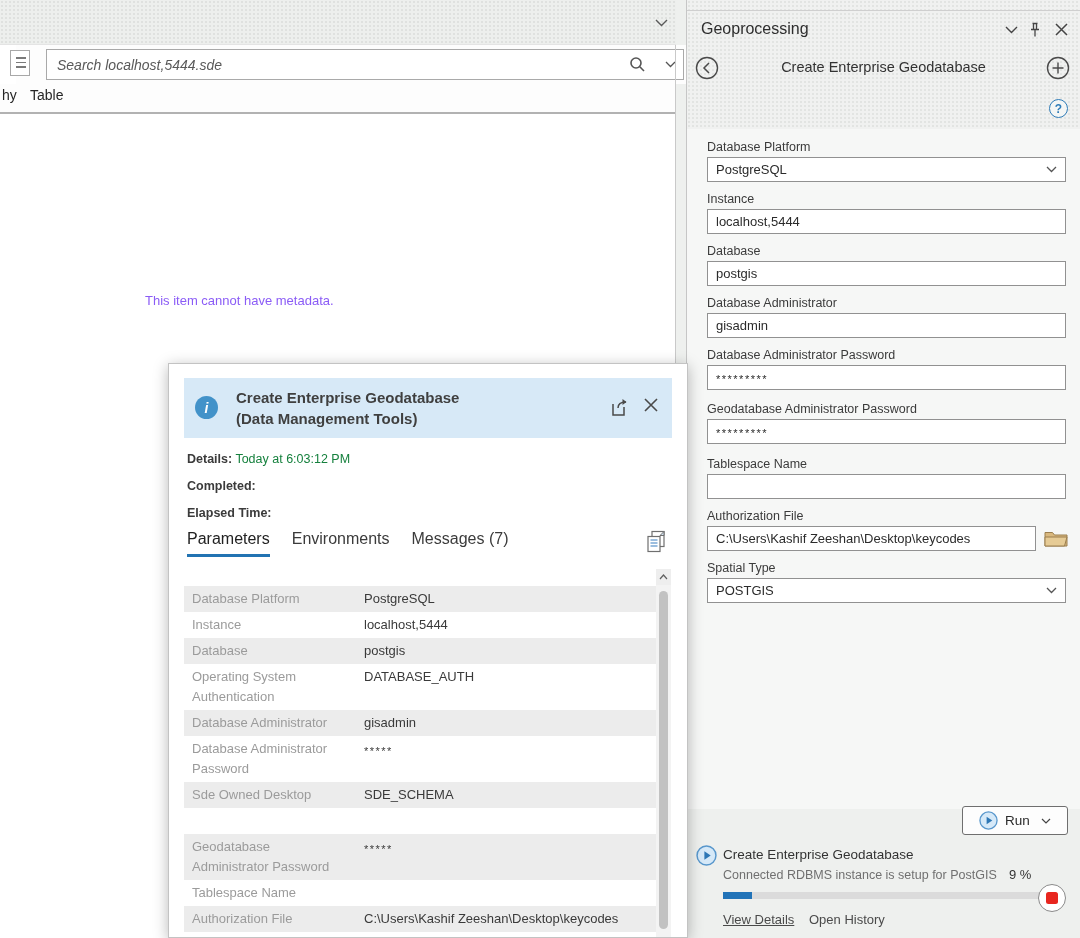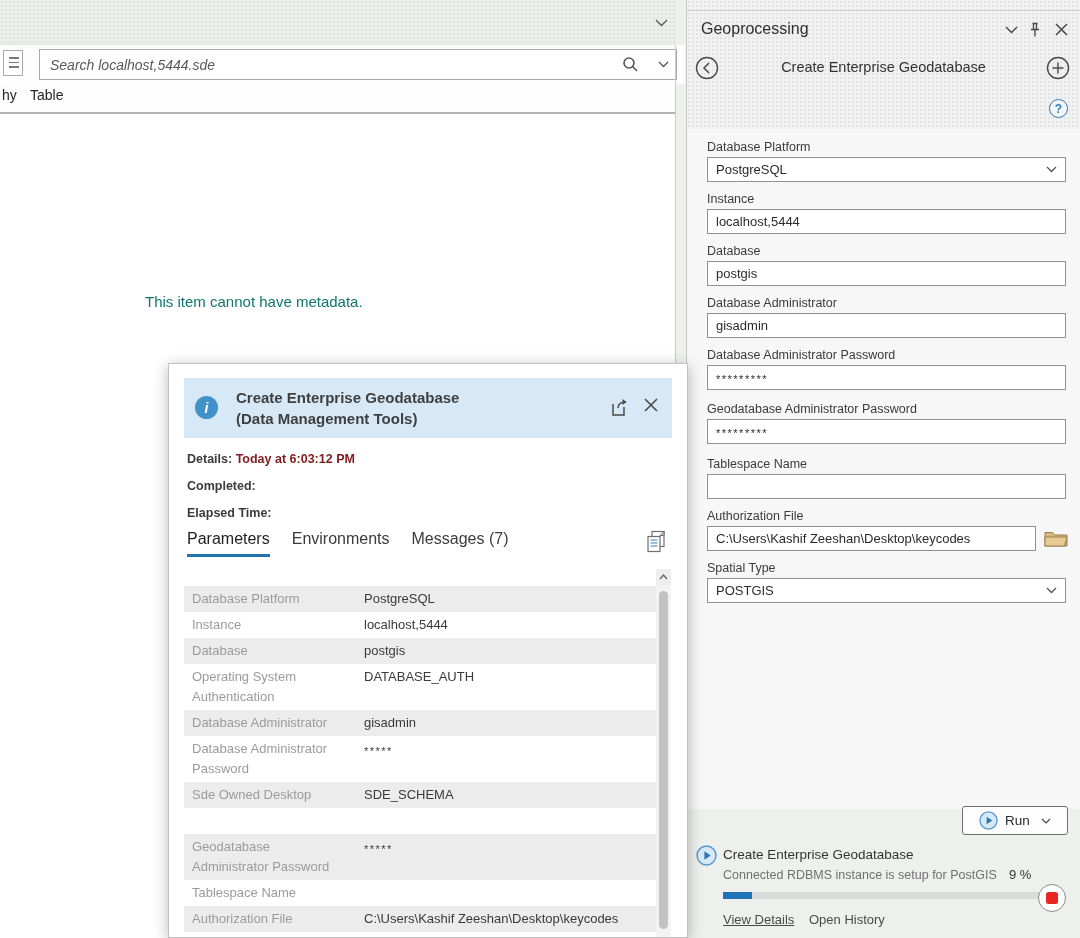--- a/index.html
+++ b/index.html
@@ -15,38 +15,38 @@
 
   
   .left-pane { position:absolute; left:0; top:0; width:676px; height:938px; background:#fff; }
   .top-strip {
     position:absolute; left:0; top:0; width:676px; height:45px;
     background-color:#edefed;
     background-image: radial-gradient(#dfe1df 0.8px, transparent 0.9px);
     background-size:4px 4px;
     border-bottom:1px solid #e4e4e4;
   }
-  .search-row { position:absolute; left:9px; top:45px; width:676px; height:39px; background:#fdfdfd; }
+  .search-row { position:absolute; left:16px; top:45px; width:676px; height:39px; background:#fdfdfd; }
   .mini-list-icon {
     position:absolute; left:-6px; top:5px; width:20px; height:26px;
     background:#fff; border:1px solid #a8a8a8; padding:6px 3px 0 5px;
   }
   .mini-list-icon i { display:block; height:1.5px; background:#7a7a7a; margin-bottom:3px; }
   .search-input {
     position:absolute; left:30px; top:4px; width:638px; height:31px;
     border:1px solid #a9a9a9; background:#fff; padding:0 64px 0 10px;
     font-family:"Liberation Sans", sans-serif; font-size:14px; color:#3b3b3b; outline:none;
   }
   .search-input::placeholder { font-style:italic; color:#595959; opacity:1; }
   .search-mag { position:absolute; right:46px; top:11px; color:#555; }
   .search-chev { position:absolute; right:16px; top:16px; color:#555; }
   .tab-row { position:absolute; left:0; top:84px; width:676px; height:28px; background:#fdfdfd; }
   .tab-row span { font-size:14px; color:#262626; position:absolute; top:3px; }
   .pane-divider { position:absolute; left:0; top:112px; width:676px; height:2px; background:#b2b2b2; }
-  .metadata-msg { position:absolute; left:145px; top:293px; font-size:15px; color:#0f766e; }
+  .metadata-msg { position:absolute; left:145px; top:293px; font-size:13px; color:#8b5cf6; }
   .pane-right-border { position:absolute; left:675px; top:45px; width:1px; height:893px; background:#c9c9c9; }
 
   
   .geo-panel {
     position:absolute; left:686px; top:0; width:394px; height:801px;
     background-color:#f0f1f0;
     background-image: radial-gradient(#e2e4e2 0.8px, transparent 0.9px);
     background-size:4px 4px;
     border-left:1px solid #c6c6c6;
   }
@@ -110,21 +110,21 @@
   .dlg-info {
     position:absolute; left:11px; top:18px; width:23px; height:23px; border-radius:50%;
     background:#4292c9; color:#fff; font-size:14px; font-weight:bold; font-style:italic;
     display:flex; align-items:center; justify-content:center;
   }
   .dlg-title { position:absolute; left:52px; top:9px; font-size:15px; font-weight:600; color:#3f3f3f; line-height:21px; }
   .dlg-share { position:absolute; right:42px; top:20px; color:#4a4a4a; cursor:pointer; }
   .dlg-close { position:absolute; right:14px; top:20px; color:#4a4a4a; cursor:pointer; }
   .dlg-meta { position:absolute; left:18px; top:82px; font-size:12.5px; line-height:27px; }
   .dlg-meta b { color:#3b3b3b; font-weight:bold; }
-  .dlg-meta .mval { color:#7f1d1d;font-weight:bold; }
+  .dlg-meta .mval { color:#15803d; }
   .dlg-tabs { position:absolute; left:18px; top:166px; font-size:16px; }
   .dtab { display:inline-block; margin-right:22px; padding-bottom:6px; color:#3b3b3b; cursor:pointer; }
   .dtab.active { color:#222; border-bottom:3px solid #2273b2; }
   .dlg-copy { position:absolute; right:20px; top:166px; cursor:pointer; }
   .dlg-table { position:absolute; left:15px; top:222px; width:472px; height:353px; overflow:hidden; font-size:13px; }
   .trow { display:flex; min-height:26px; }
   .trow.odd { background:#ececec; }
   .tlabel { flex:0 0 170px; padding:3px 8px; color:#9b9b9b; line-height:20px; }
   .tvalue { flex:1; padding:3px 10px; color:#3a3a3a; line-height:20px; word-break:break-all; }
   .tvalue.mask { font-size:11px; letter-spacing:1.5px; padding-top:5px; }

